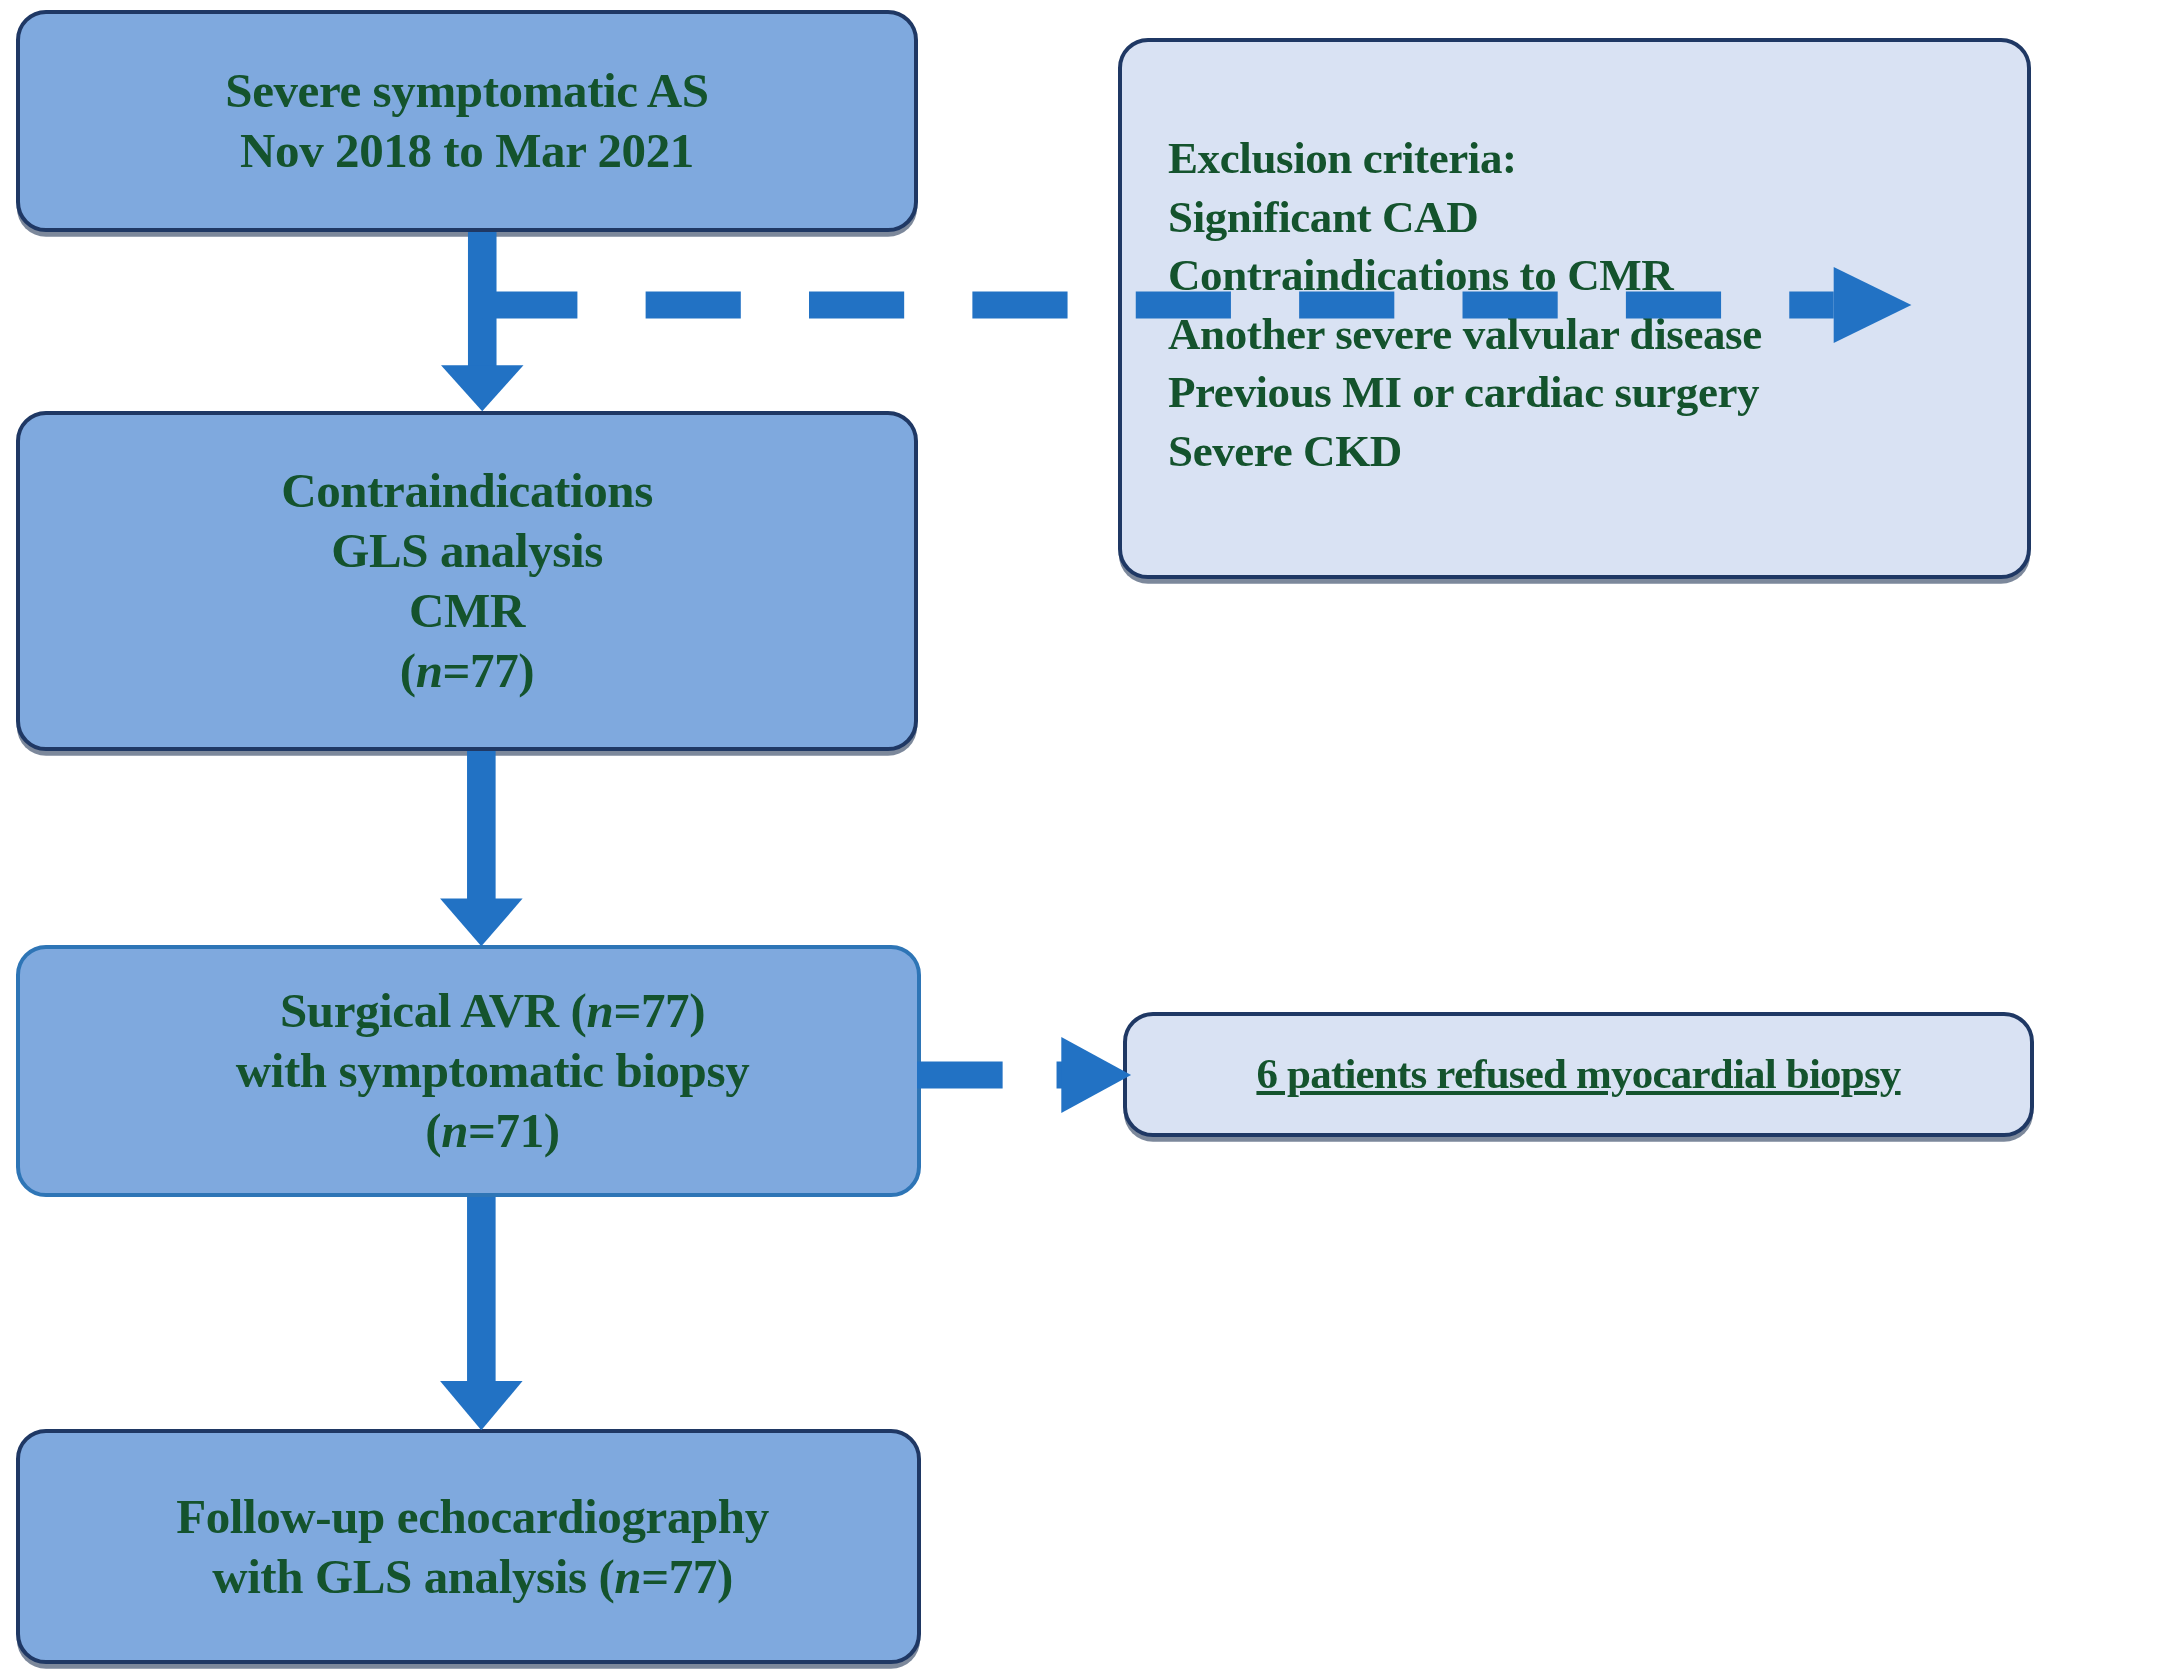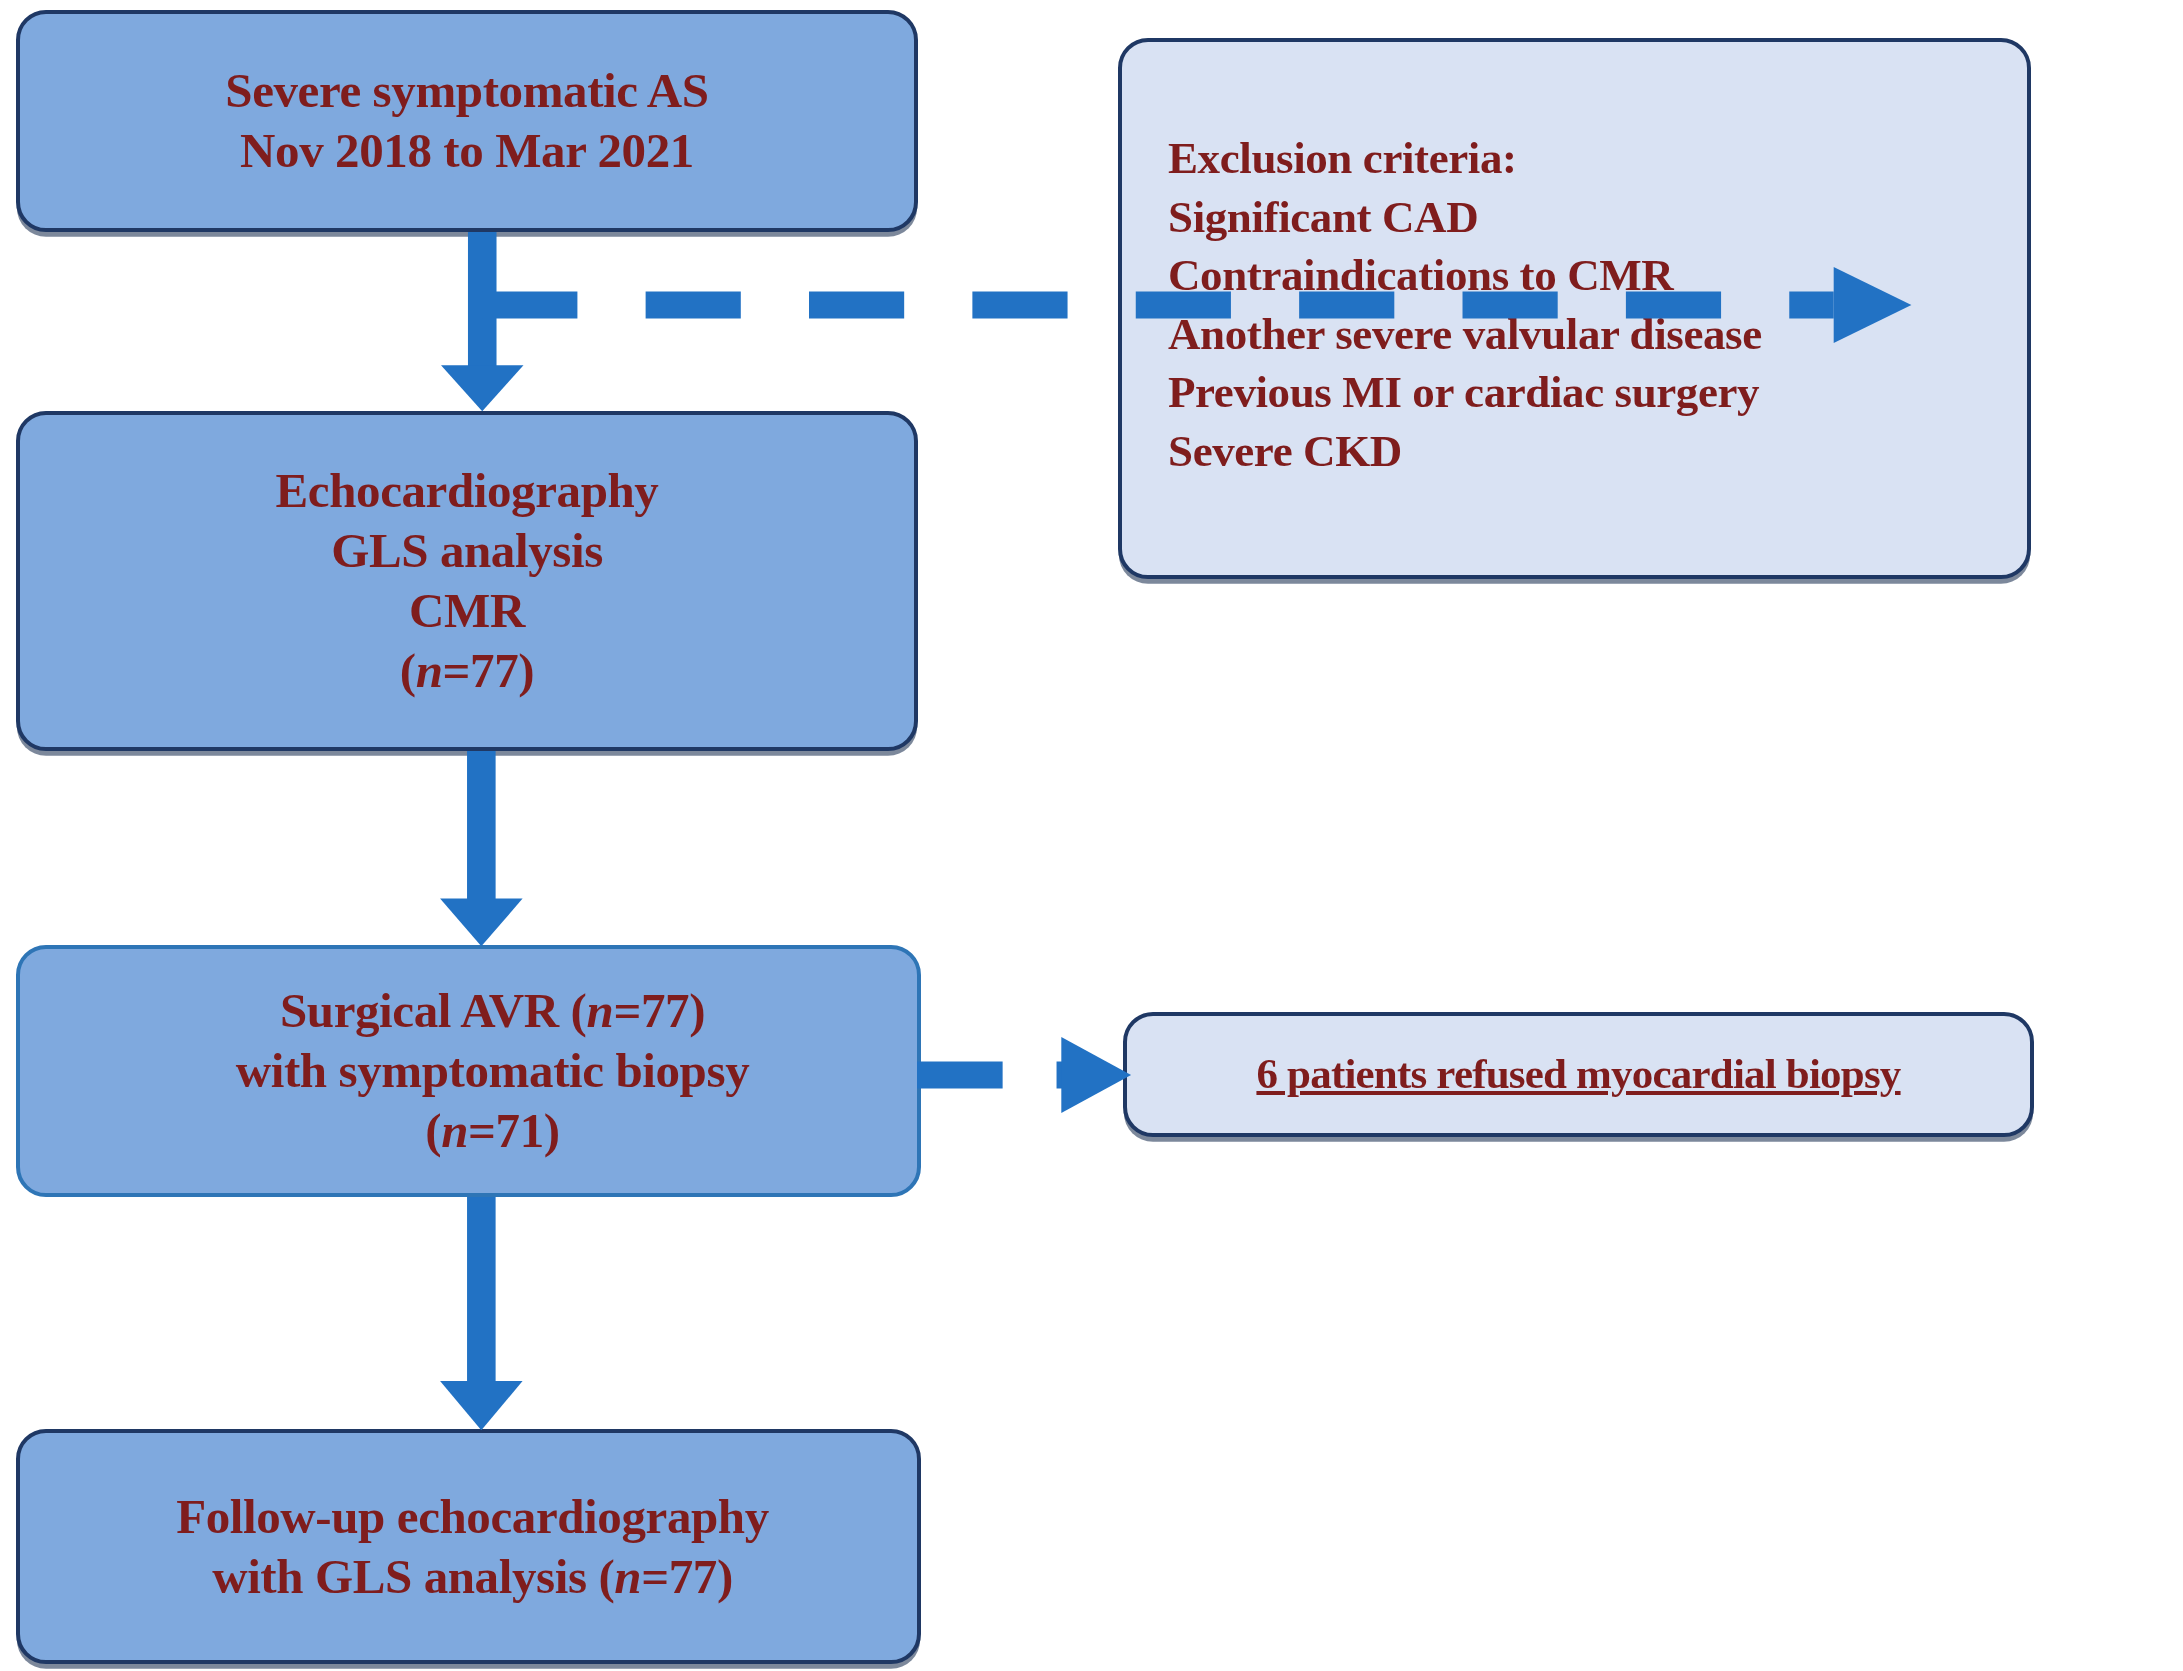--- a/index.html
+++ b/index.html
@@ -18,21 +18,21 @@
 
   
   .node{
     position:absolute;
     box-sizing:border-box;
     display:flex;
     flex-direction:column;
     align-items:center;
     justify-content:center;
     text-align:center;
-    color:#7f1d1d;
+    color:#14532d;
     font-weight:bold;
     letter-spacing:-0.4px;
     line-height:1.22;
     border-radius:30px;
   }
   .node .ln{display:block;white-space:nowrap;}
   .node .ln.left{width:100%;text-align:left;}
 
   
   .node.primary{
@@ -82,21 +82,21 @@
   <div class="node secondary" id="box-exclusion">
     <span class="ln left">Exclusion criteria:</span>
     <span class="ln left">Significant CAD</span>
     <span class="ln left">Contraindications to CMR</span>
     <span class="ln left">Another severe valvular disease</span>
     <span class="ln left">Previous MI or cardiac surgery</span>
     <span class="ln left">Severe CKD</span>
   </div>
 
   <div class="node primary" id="box-baseline">
-    <span class="ln">Echocardiography</span>
+    <span class="ln">Contraindications</span>
     <span class="ln">GLS analysis</span>
     <span class="ln">CMR</span>
     <span class="ln"><span>(</span><span class="em">n</span><span>=77)</span></span>
   </div>
 
   <div class="node primary mid-border" id="box-avr">
     <span class="ln"><span>Surgical AVR (</span><span class="em">n</span><span>=77)</span></span>
     <span class="ln">with symptomatic biopsy</span>
     <span class="ln"><span>(</span><span class="em">n</span><span>=71)</span></span>
   </div>

